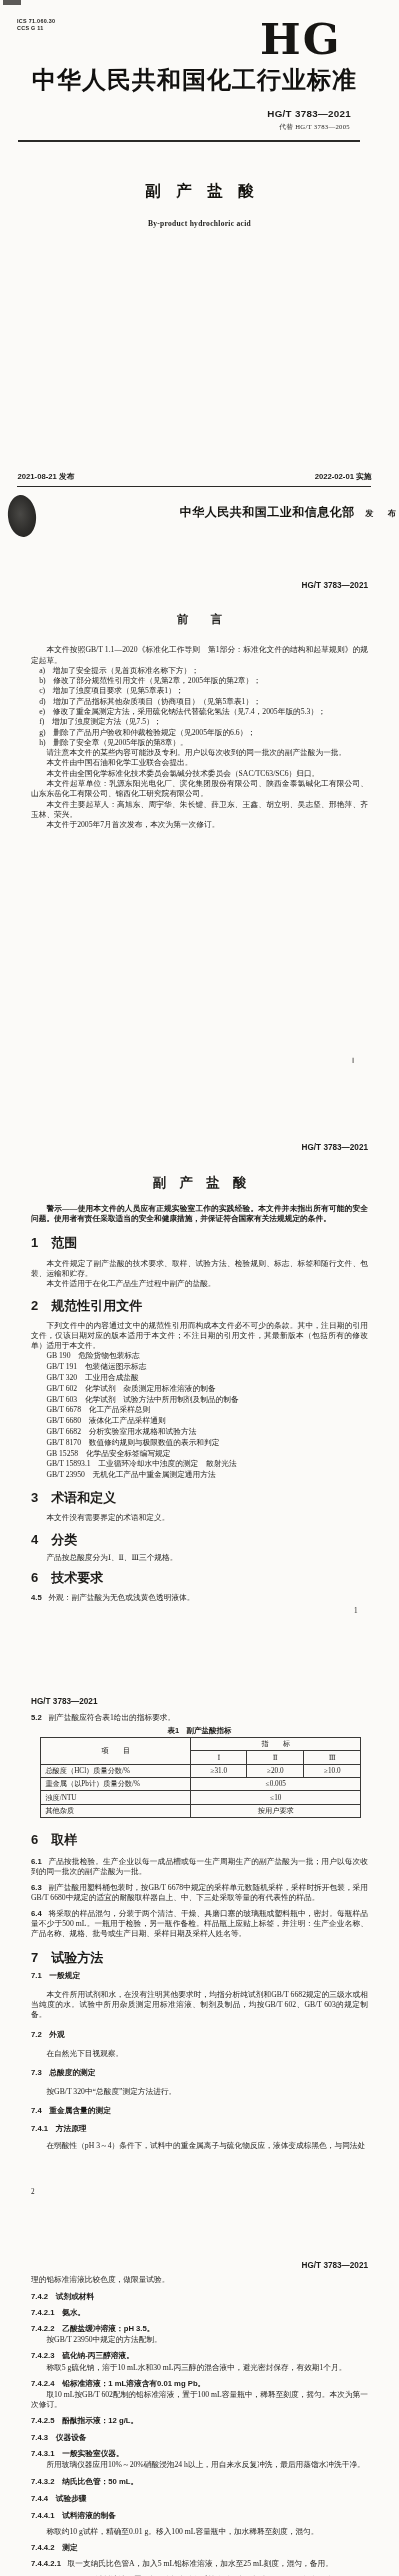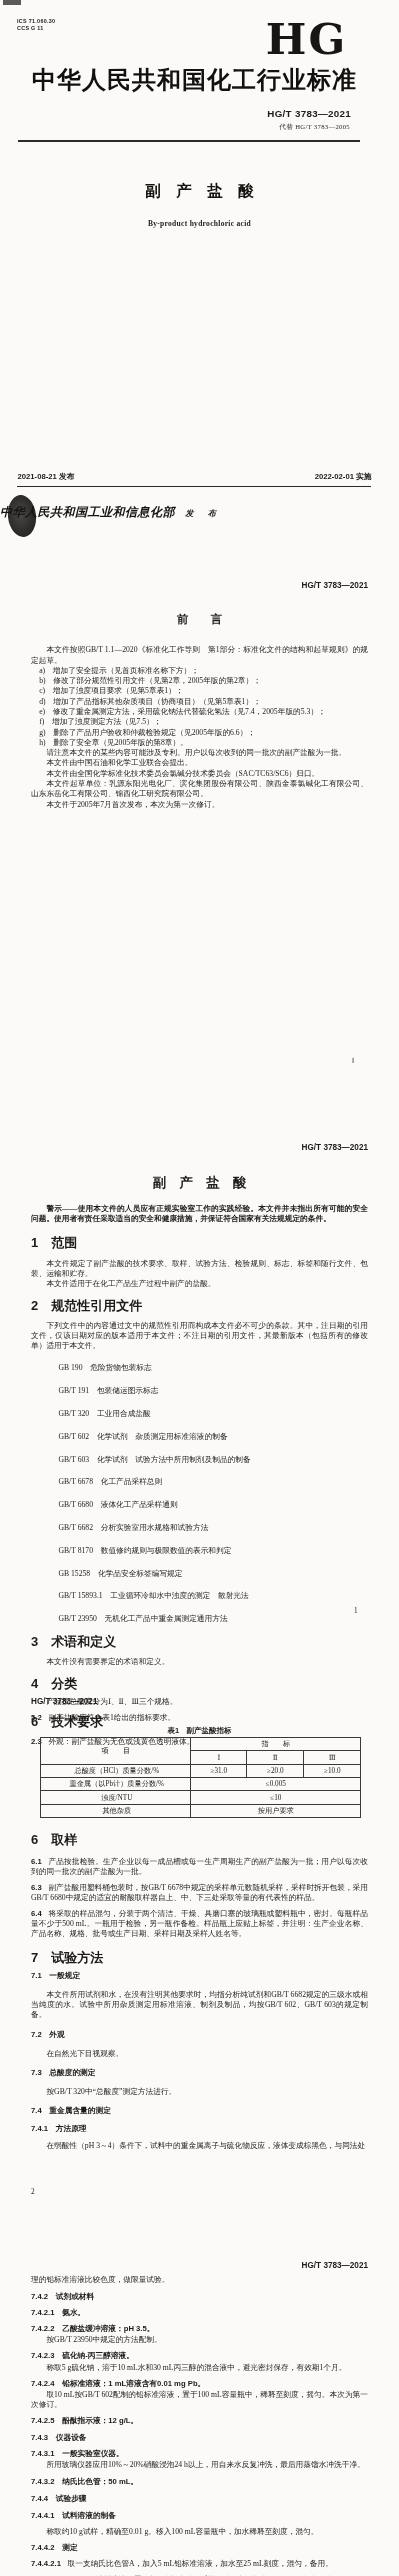--- a/index.html
+++ b/index.html
@@ -15,64 +15,64 @@
   .sec{font-size:13px;}
   .cno{font-weight:bold;font-family:"Liberation Sans","DejaVu Sans",sans-serif;margin-right:6.7px;}
   .page{position:absolute;left:31px;width:337px;}
   .ph{font-size:8.2px;line-height:9.3px;font-weight:bold;
       font-family:"Liberation Sans","DejaVu Sans",sans-serif;}
   .ph.r{text-align:right;}
   .pageno{position:absolute;font-size:7.2px;line-height:8.2px;font-family:"Liberation Serif",serif;}
   
   .ics{position:absolute;left:17px;top:17.5px;font-size:5.4px;line-height:7.7px;font-weight:bold;
        font-family:"Liberation Sans","DejaVu Sans",sans-serif;letter-spacing:0.3px;}
-  .hg-logo{position:absolute;left:260px;top:18.5px;width:93px;text-align:center;
+  .hg-logo{position:absolute;left:260px;top:18.5px;width:93px;text-align:left;
        font-family:"DejaVu Serif","Liberation Serif",serif;font-size:43px;line-height:41px;
        font-weight:bold;letter-spacing:2.1px;color:#171614;}
   .org-title{position:absolute;left:15.5px;top:65px;width:358px;text-align:center;
        font-size:24px;line-height:30px;font-weight:900;letter-spacing:1px;
        font-family:"Liberation Sans","DejaVu Sans",sans-serif;color:#121110;}
   .stdno{position:absolute;right:48px;top:108px;font-size:9.8px;font-weight:bold;
        font-family:"Liberation Sans","DejaVu Sans",sans-serif;letter-spacing:0.3px;}
   .replaces{position:absolute;right:49px;top:123px;font-size:6.7px;color:#2c2b29;letter-spacing:0.3px;}
   .rule1{position:absolute;left:17.5px;top:140px;width:342px;height:1.5px;background:#2b2a28;}
   .cn-title{position:absolute;left:0;top:181px;width:399px;text-align:center;
        font-size:15.5px;font-weight:bold;font-family:"Liberation Sans","DejaVu Sans",sans-serif;
        color:#14130f;}
   .en-title{position:absolute;left:0;top:219px;width:399px;text-align:center;
        font-size:7.5px;font-weight:bold;letter-spacing:0.3px;}
   .date-row{position:absolute;left:17.5px;top:472px;width:354px;display:flex;
        justify-content:space-between;font-size:7.7px;font-weight:bold;
        font-family:"Liberation Sans","DejaVu Sans",sans-serif;}
   .rule2{position:absolute;left:17px;top:486px;width:354px;height:1px;background:#2b2a28;}
-  .pub-row{position:absolute;left:0;top:504px;width:399px;text-align:left;font-style:italic;}
+  .pub-row{position:absolute;left:0;top:504px;width:399px;text-align:right;}
   .pub-name{font-size:12px;font-weight:bold;font-family:"Liberation Sans","DejaVu Sans",sans-serif;
        color:#14130f;letter-spacing:0.5px;}
   .pub-label{font-size:8.2px;font-weight:bold;margin-left:10.3px;letter-spacing:3.1px;
        font-family:"Liberation Sans","DejaVu Sans",sans-serif;}
   .stamp{position:absolute;left:8.2px;top:495px;width:28px;height:42px;border-radius:50%;
        background:radial-gradient(ellipse at 45% 45%, #403f3c 0%, #232220 55%, #141312 100%);
        transform:rotate(-6deg);opacity:.95;}
   .scan-mark{position:absolute;left:3.1px;top:0;width:17.5px;height:4.6px;background:#34322f;opacity:.8;}
   
   .fw-title{font-size:11.3px;line-height:13.4px;text-align:center;font-weight:bold;
        font-family:"Liberation Sans","DejaVu Sans",sans-serif;margin:23px 0 18.5px;}
   .doc-title{font-size:13.4px;line-height:15.5px;text-align:center;font-weight:bold;
        font-family:"Liberation Sans","DejaVu Sans",sans-serif;margin:23px 0 13.4px;}
   .warn{font-weight:bold;}
-  .refitem{font-size:7.7px;line-height:10.8px;margin:12px;}
+  .refitem{font-size:7.7px;line-height:10.8px;margin:0;}
   .fw-item{padding-left:8.2px;}
   
   .tbl-cap{font-size:7.5px;line-height:10.3px;text-align:center;font-weight:bold;
        font-family:"Liberation Sans","DejaVu Sans",sans-serif;margin:2.1px 0 1px;}
   table.spec{border-collapse:collapse;margin-left:9.3px;width:319px;table-layout:fixed;
        border:1px solid #3a3937;}
   table.spec td{border:0.5px solid #3a3937;font-size:7.2px;text-align:center;
        padding:1px 2.1px;height:10.3px;color:#1d1c1a;}
-  table.spec td.item{text-align:center;padding-left:4.1px;font-family:Liberation Serif, serif;}
+  table.spec td.item{text-align:left;padding-left:4.1px;font-family:Liberation Serif, serif;}
 </style>
 </head>
 <body>
 
 <div id="canvas">
 
   <div>
     <div class="scan-mark"></div>
     <div class="ics">
       <div>ICS 71.060.30</div>
@@ -105,20 +105,21 @@
     <p class="t fw-item">c)　增加了浊度项目要求（见第5章表1）；</p>
     <p class="t fw-item">d)　增加了产品指标其他杂质项目（协商项目）（见第5章表1）；</p>
     <p class="t fw-item">e)　修改了重金属测定方法，采用硫化钠法代替硫化氢法（见7.4，2005年版的5.3）；</p>
     <p class="t fw-item">f)　增加了浊度测定方法（见7.5）；</p>
     <p class="t fw-item">g)　删除了产品用户验收和仲裁检验规定（见2005年版的6.6）；</p>
     <p class="t fw-item">h)　删除了安全章（见2005年版的第8章）。</p>
     <p class="t ind">请注意本文件的某些内容可能涉及专利。用户以每次收到的同一批次的副产盐酸为一批。</p>
     <p class="t ind">本文件由中国石油和化学工业联合会提出。</p>
     <p class="t ind">本文件由全国化学标准化技术委员会氯碱分技术委员会（SAC/TC63/SC6）归口。</p>
     <p class="t ind">本文件起草单位：乳源东阳光电化厂、滨化集团股份有限公司、陕西金泰氯碱化工有限公司、山东东岳化工有限公司、锦西化工研究院有限公司。</p>
+    <p class="t ind">本文件主要起草人：高旭东、周宇华、朱长键、薛卫东、王鑫、胡立明、吴志坚、邢艳萍、齐玉林、荣兴。</p>
     <p class="t ind">本文件于2005年7月首次发布，本次为第一次修订。</p>
   </div>
   <div class="pageno" style="left:352px;top:1057px">Ⅰ</div>
 
   <div class="page" style="top:1143px">
     <div class="ph r">HG/T 3783—2021</div>
     <div class="doc-title">副　产　盐　酸</div>
     <p class="t ind warn">警示——使用本文件的人员应有正规实验室工作的实践经验。本文件并未指出所有可能的安全问题。使用者有责任采取适当的安全和健康措施，并保证符合国家有关法规规定的条件。</p>
     <p class="t hb sec" style="margin-top:13.4px;margin-bottom:10.3px">1　范围</p>
     <p class="t ind">本文件规定了副产盐酸的技术要求、取样、试验方法、检验规则、标志、标签和随行文件、包装、运输和贮存。</p>
@@ -135,21 +136,21 @@
     <p class="refitem ind">GB/T 6682　分析实验室用水规格和试验方法</p>
     <p class="refitem ind">GB/T 8170　数值修约规则与极限数值的表示和判定</p>
     <p class="refitem ind">GB 15258　化学品安全标签编写规定</p>
     <p class="refitem ind">GB/T 15893.1　工业循环冷却水中浊度的测定　散射光法</p>
     <p class="refitem ind">GB/T 23950　无机化工产品中重金属测定通用方法</p>
     <p class="t hb sec" style="margin-top:12.4px;margin-bottom:9.3px">3　术语和定义</p>
     <p class="t ind">本文件没有需要界定的术语和定义。</p>
     <p class="t hb sec" style="margin-top:11.3px;margin-bottom:8px">4　分类</p>
     <p class="t ind">产品按总酸度分为Ⅰ、Ⅱ、Ⅲ三个规格。</p>
     <p class="t hb sec" style="margin-top:10.3px;margin-bottom:9.3px">6　技术要求</p>
-    <p class="t"><span class="cno">2.3</span><span>外观：副产盐酸为无色或浅黄色透明液体。</span></p>
+    <p class="t"><span class="cno">4.5</span><span>外观：副产盐酸为无色或浅黄色透明液体。</span></p>
   </div>
   <div class="pageno" style="left:354px;top:1607px">1</div>
 
   <div class="page" style="top:1697px">
     <div class="ph" style="margin-bottom:7.2px">HG/T 3783—2021</div>
     <p class="t"><span class="cno">5.2</span><span>副产盐酸应符合表1给出的指标要求。</span></p>
     <div class="tbl-cap">表1　副产盐酸指标</div>
     <table class="spec">
       <colgroup>
           <col style="width:150px">

